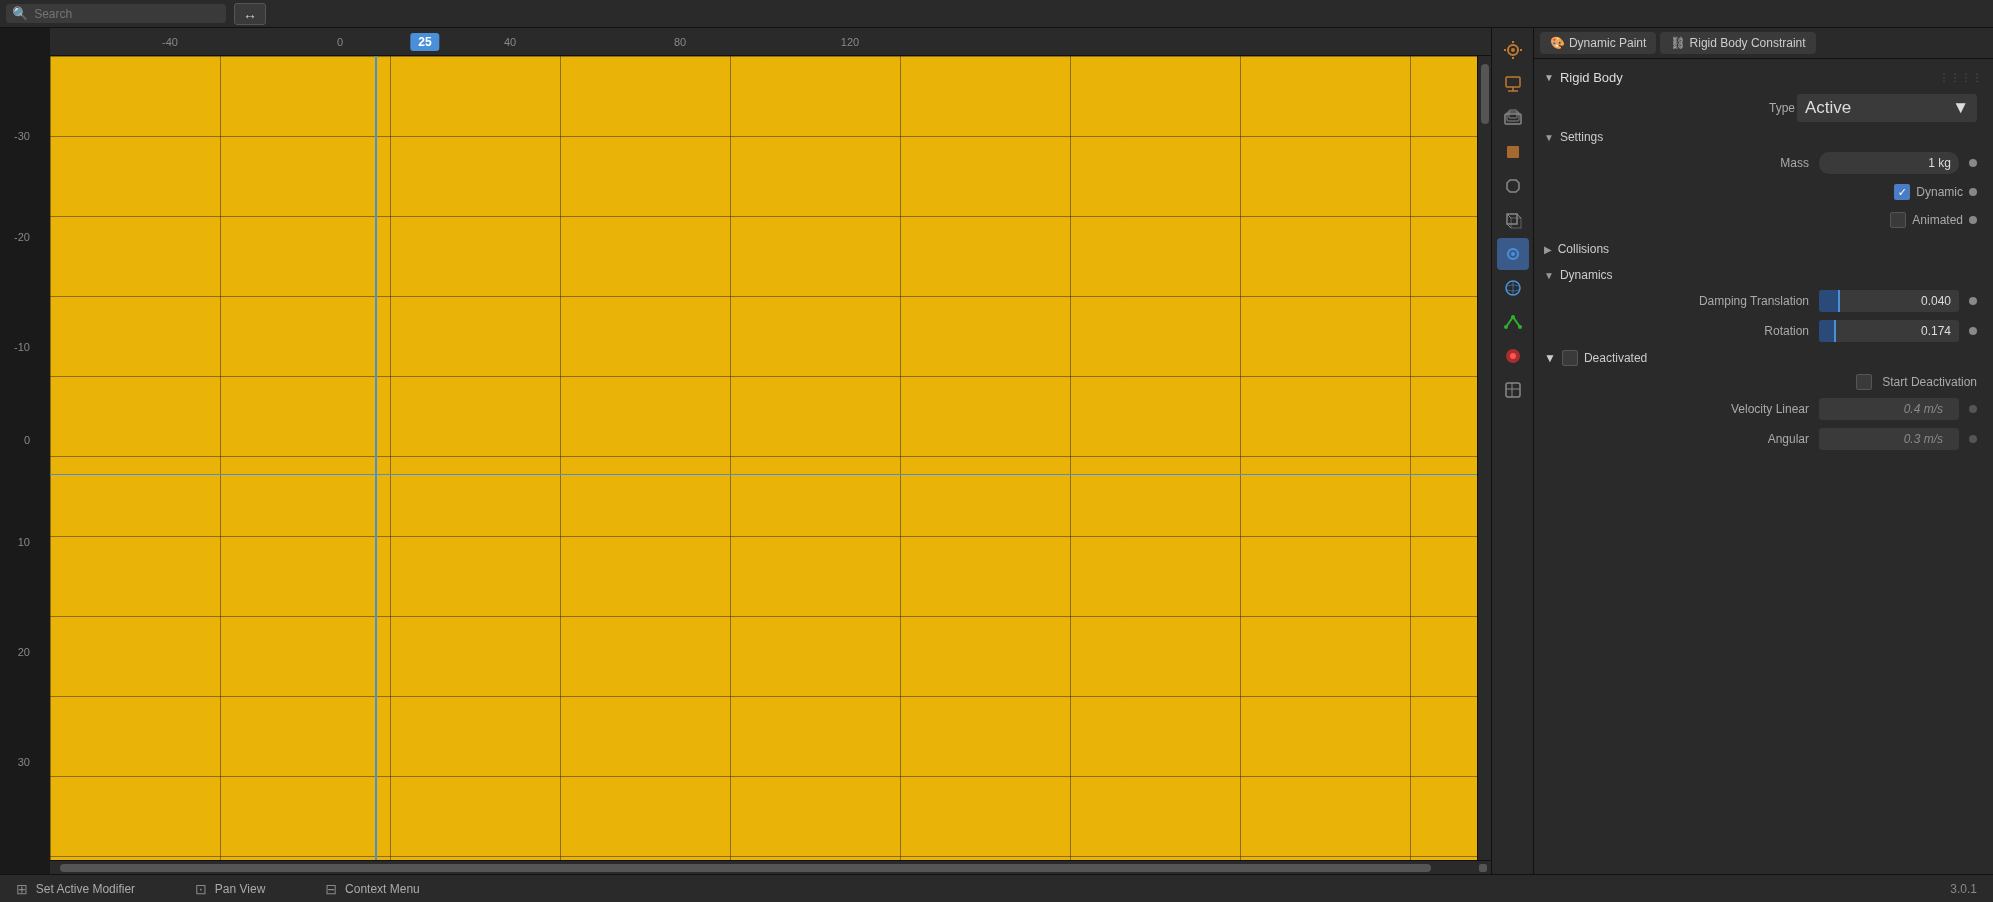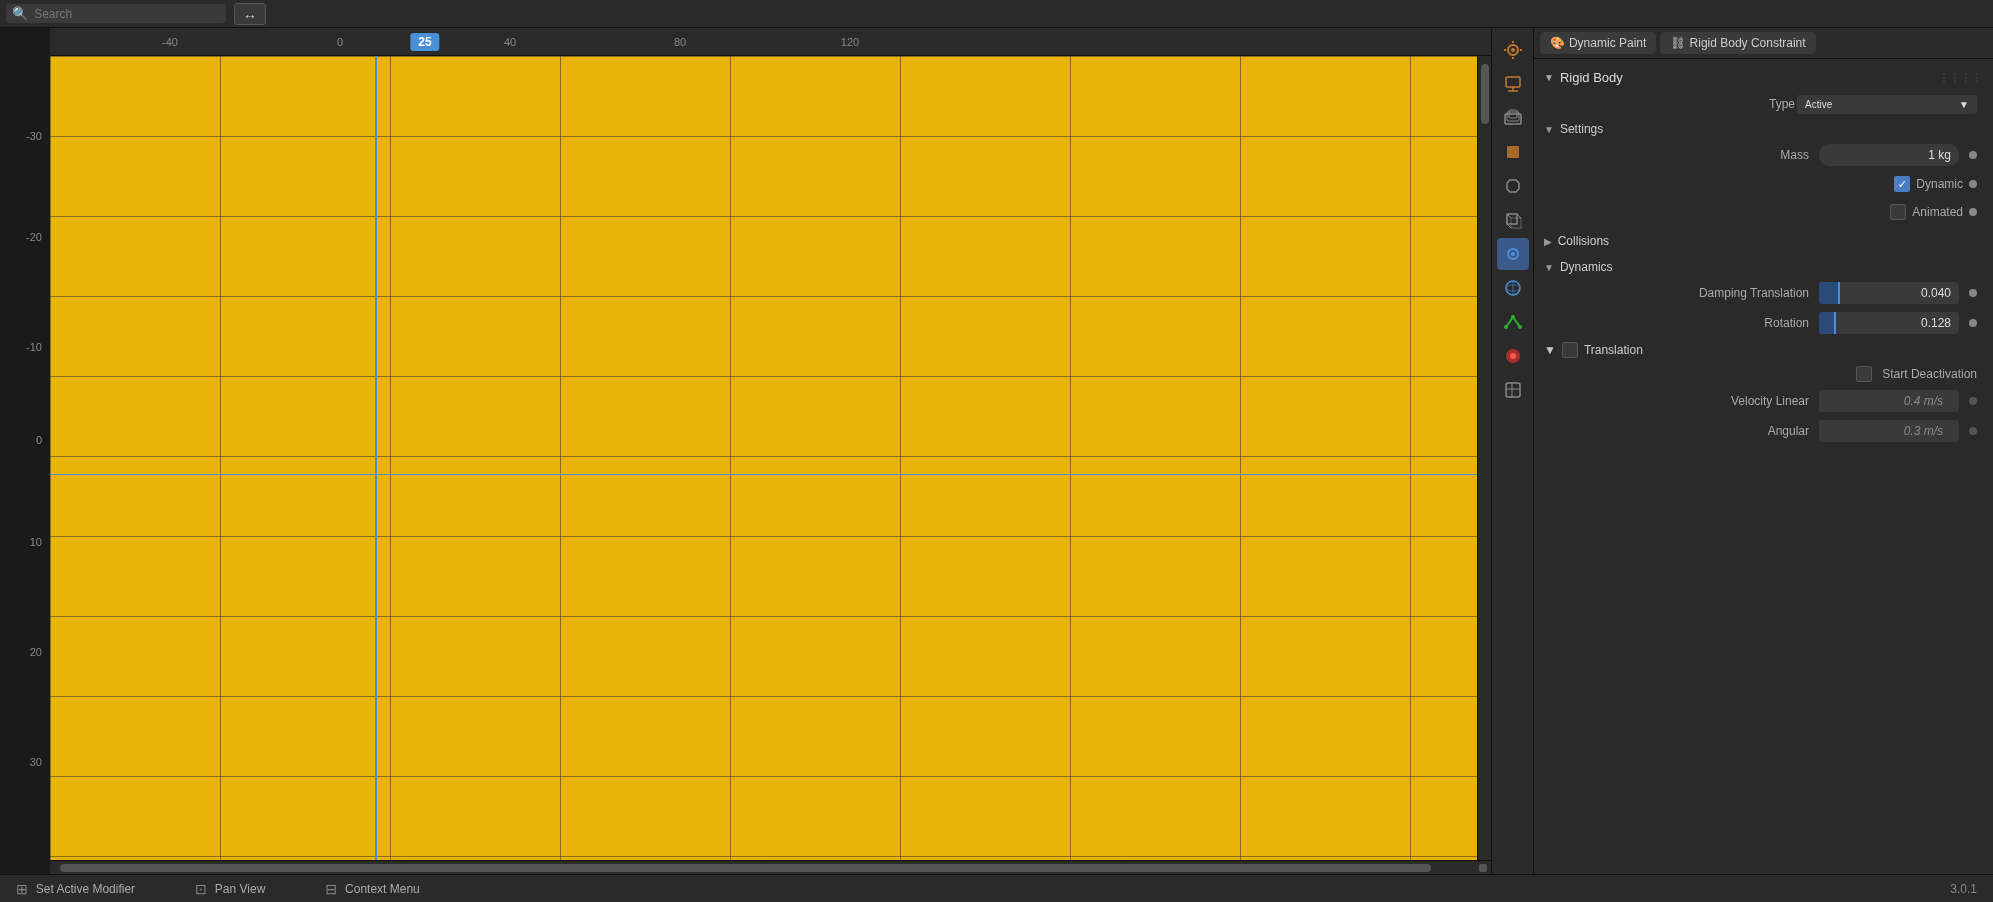--- a/index.html
+++ b/index.html
@@ -130,21 +130,21 @@
       left: 0;
       right: 0;
       height: 1px;
       background: #4a90d9;
       z-index: 4;
     }
 
     
     .y-label {
       position: absolute;
-      right: 8px;
+      right: 20px;
       color: #888;
       font-size: 11px;
       transform: translateY(50%);
     }
 
     
     .scrollbar-h {
       height: 14px;
       background: #2a2a2a;
       border-top: 1px solid #111;
@@ -280,21 +280,21 @@
       color: #aaa;
       font-size: 12px;
       flex-shrink: 0;
     }
     .prop-dropdown {
       background: #3a3a3a;
       border: none;
       border-radius: 3px;
       color: #ddd;
       padding: 4px 8px;
-      font-size: 10px;
+      font-size: 17px;
       cursor: pointer;
       display: flex;
       align-items: center;
       gap: 6px;
       min-width: 160px;
       justify-content: space-between;
     }
     .prop-dot {
       width: 8px;
       height: 8px;
@@ -785,32 +785,32 @@
             </div>
             <div class="prop-dot active"></div>
           </div>
         </div>
 
         <div class="prop-row">
           <div style="flex: 1; display: flex; align-items: center; justify-content: flex-end; gap: 10px;">
             <span class="prop-label">Rotation</span>
             <div class="rotation-bar">
               <div class="rotation-bar-fill" style="width: 12%;"></div>
-              <div class="rotation-bar-text">0.128</div>
+              <div class="rotation-bar-text">0.174</div>
             </div>
             <div class="prop-dot active"></div>
           </div>
         </div>
       </div>
 
       <div class="subsection">
         <div class="deactivation-header">
           <span class="chevron">▼</span>
           <div class="toggle-checkbox"></div>
-          <span>Translation</span>
+          <span>Deactivated</span>
         </div>
 
         <div class="start-deact-row">
           <div style="flex: 1; display: flex; align-items: center; justify-content: flex-end; gap: 10px;">
             <div class="start-deact-checkbox"></div>
             <span class="start-deact-label">Start Deactivation</span>
           </div>
         </div>
 
         <div class="vel-row">

